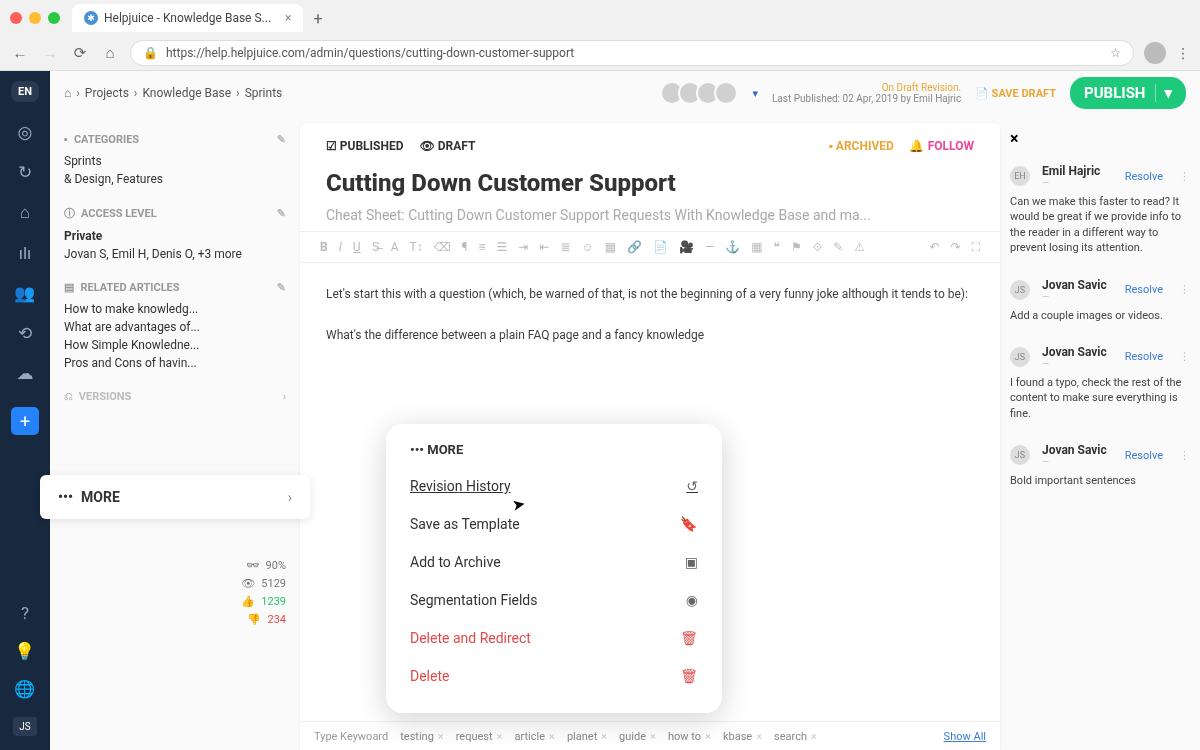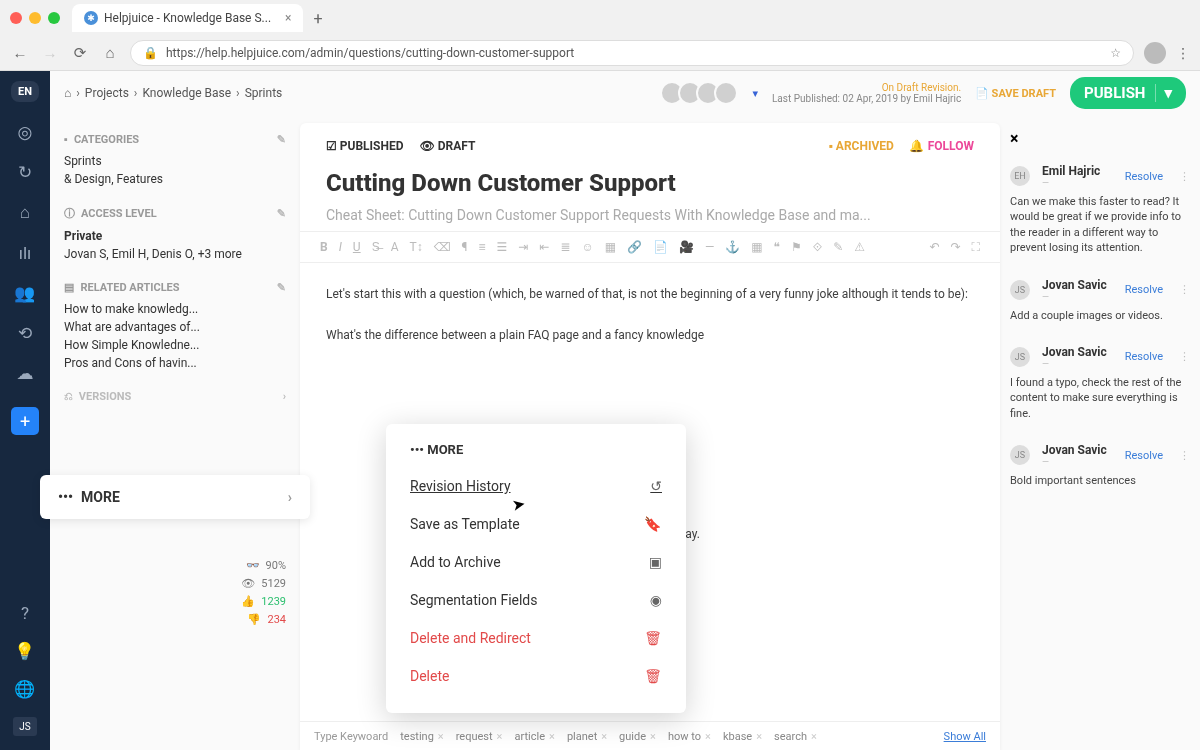--- a/index.html
+++ b/index.html
@@ -75,21 +75,21 @@
 .comments{width:200px;padding:14px 10px;font-size:11px}
 .close-c{font-size:16px;font-weight:bold;margin-bottom:16px;display:block}
 .comment{margin-bottom:22px}
 .chead{display:flex;align-items:center;gap:12px}
 .cav{width:20px;height:20px;border-radius:50%;background:#ddd;font-size:9px;display:flex;align-items:center;justify-content:center;color:#888}
 .cname{font-weight:bold;font-size:12px;color:#333}
 .cdate{font-size:9px;color:#bbb}
 .resolve{margin-left:auto;color:#3b7dd8;font-size:11px}
 .cmenu{color:#bbb;margin-left:4px}
 .cbody{margin-top:6px;color:#444;line-height:1.4}
-.dropdown{position:absolute;top:424px;left:386px;width:300px;background:#fff;border-radius:6px;box-shadow:0 6px 30px rgba(0,0,0,0.18);padding:18px 0;z-index:20}
+.dropdown{position:absolute;top:424px;left:386px;width:336px;background:#fff;border-radius:16px;box-shadow:0 6px 30px rgba(0,0,0,0.18);padding:18px 0;z-index:20}
 .dd-h{padding:0 24px 10px;font-size:13px;font-weight:bold;color:#333}
 .dd-item{padding:11px 24px;font-size:14px;color:#333;display:flex;align-items:center;cursor:pointer}
 .dd-item .di-icon{margin-left:auto;color:#666;font-size:14px}
 .dd-item.danger{color:#e24a4a}
 .dd-item.danger .di-icon{color:#e24a4a}
 .dd-item.hl{text-decoration:underline}
 .cursor{position:absolute;top:495px;left:512px;font-size:16px;z-index:25;transform:rotate(-10deg)}
 </style>
 </head>
 <body>

